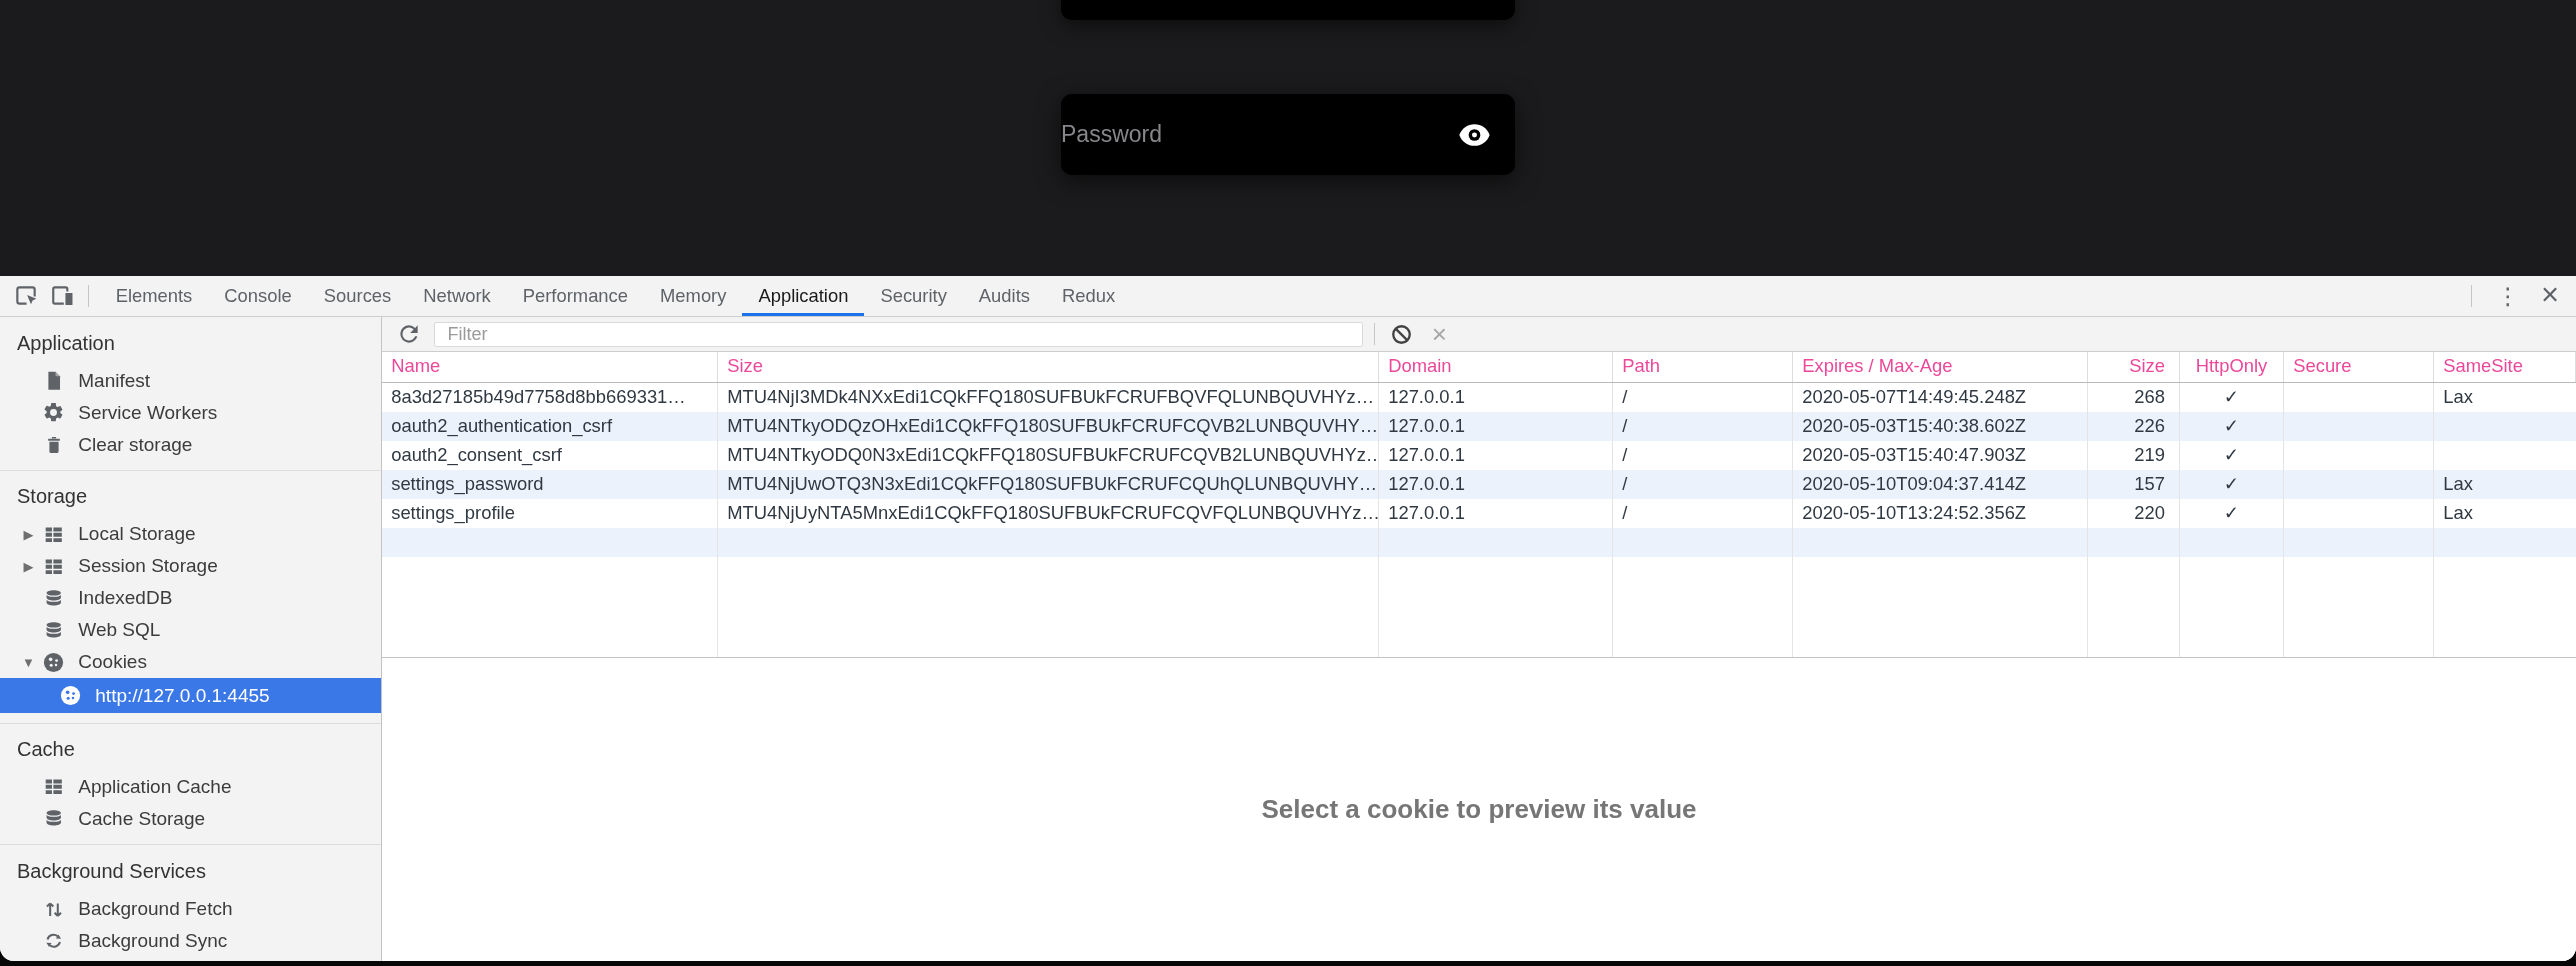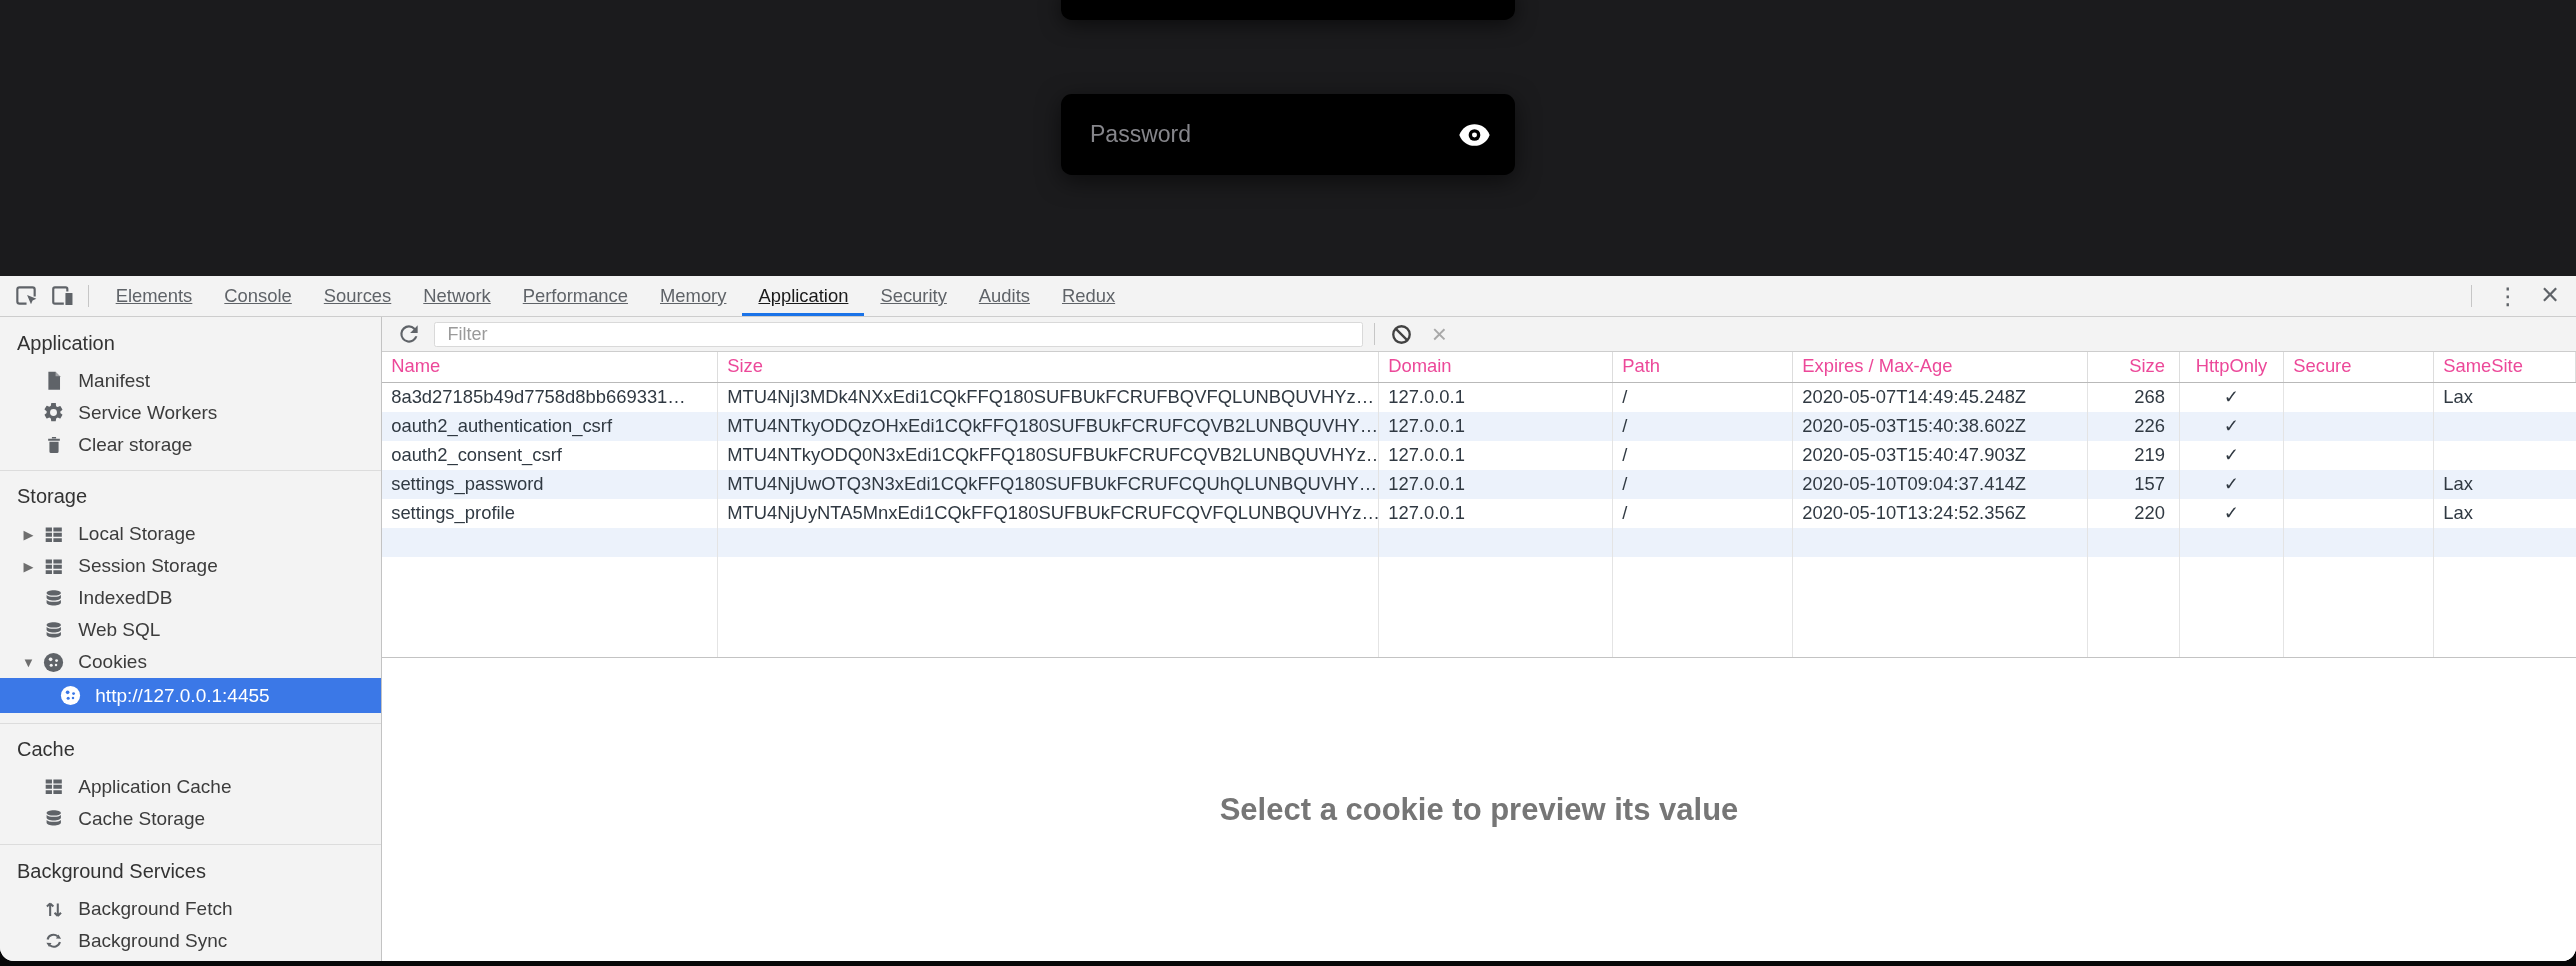--- a/index.html
+++ b/index.html
@@ -8,39 +8,39 @@
   .screen { position:relative; width:2576px; height:966px; background:#070708; }
 
   
   .webpage { position:absolute; top:0; left:0; width:2576px; height:276px; background:#1b1b1d; }
   .field-top { position:absolute; left:1061px; top:-12.3px; width:454px; height:32px;
                background:#000; border-radius:10.7px; box-shadow:0 4.6px 20px rgba(0,0,0,.55); }
   .password-box { position:absolute; left:1061px; top:94px; width:454px; height:81px;
                   background:#000; border-radius:10.7px; display:flex; align-items:center;
                   box-shadow:0 6.1px 23px rgba(0,0,0,.55); }
   .password-box input { flex:1; height:100%; background:transparent; border:none; outline:none;
-                        color:#ddd; font-size:23px; padding-left:29px; font-family:"Liberation Sans",sans-serif; }
+                        color:#ddd; font-size:23px; font-family:"Liberation Sans",sans-serif; }
   .password-box input::placeholder { color:#86868b; opacity:1; }
   .eye { margin-right:23px; display:flex; }
 
   
   .devtools { position:absolute; top:276px; left:0; width:2576px; height:685px;
               background:#f3f3f3; border-radius:0 0 14px 14px; overflow:hidden;
               display:flex; flex-direction:column; color:#303942; }
 
   
   .tabbar { height:41px; flex:0 0 auto; background:#f3f3f3; border-bottom:0.8px solid #cdcdcd;
             display:flex; align-items:center; }
   .tb-icon { width:28px; height:28px; display:flex; align-items:center; justify-content:center;
              color:#5f6368; }
   .tb-icon.inspect { margin-left:12.3px; }
   .tb-icon.device { margin-left:9.2px; }
   .vsep { width:0.8px; height:21.5px; background:#c6c6c6; margin:0 10.7px; }
   .tab { height:100%; padding:0 16px; display:flex; align-items:center; font-size:18.4px;
-         color:#5f6368; border-top:3.8px solid transparent; border-bottom:3.8px solid transparent; cursor:default;text-decoration:underline; }
+         color:#5f6368; border-top:3.8px solid transparent; border-bottom:3.8px solid transparent; cursor:default; }
   .tab.active { color:#1a1a1a; border-bottom-color:#1a73e8; }
   .tabbar-right { margin-left:auto; display:flex; align-items:center; }
   .kebab { font-size:23px; color:#5f6368; padding:0 14px; line-height:1; }
   .closex { font-size:31px; color:#5f6368; padding:0 17px 3.1px 7.7px; line-height:1; }
 
   
   .dt-body { flex:1; display:flex; min-height:0; }
   .sidebar { width:382px; flex:0 0 auto; background:#f3f3f3; border-right:0.8px solid #c3c3c3; overflow:hidden; }
   .section { padding-top:4.6px; padding-bottom:9.2px; }
   .section + .section { border-top:0.8px solid #dcdcdc; }
@@ -80,21 +80,21 @@
   .g-head .g-cell { color:#ec4899; border-right:0.8px solid #ddd; }
   .stripe { background:#ecf2fb; }
   .filler { height:100px; }
   .c-name{width:336px;} .c-value{width:661px;} .c-domain{width:234px;} .c-path{width:180px;}
   .c-exp{width:295px;} .c-size{width:92px; padding-left:0; padding-right:14px; text-align:right;}
   .c-http{width:104px; padding-left:0; text-align:center;}
   .c-sec{width:150px;} .c-same{flex:1; border-right:none;}
 
   
   .preview { flex:1; background:#fff; display:flex; align-items:center; justify-content:center; }
-  .preview-msg { font-size:31px; font-weight:bold; color:#767676; }
+  .preview-msg { font-size:26px; font-weight:bold; color:#767676; }
 
   svg { display:block; }
 </style>
 </head>
 <body>
 
 <div class="screen">
 
   <div class="webpage">
     <div class="field-top"></div>

